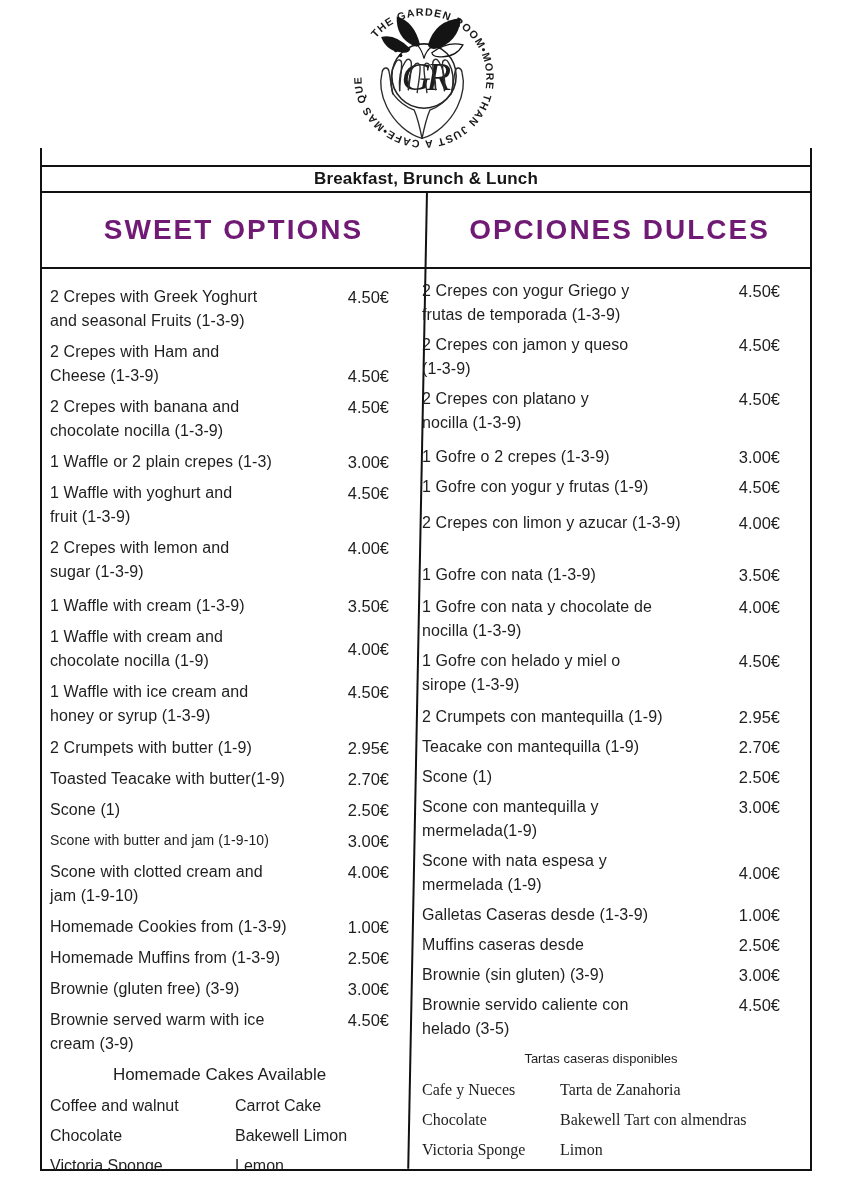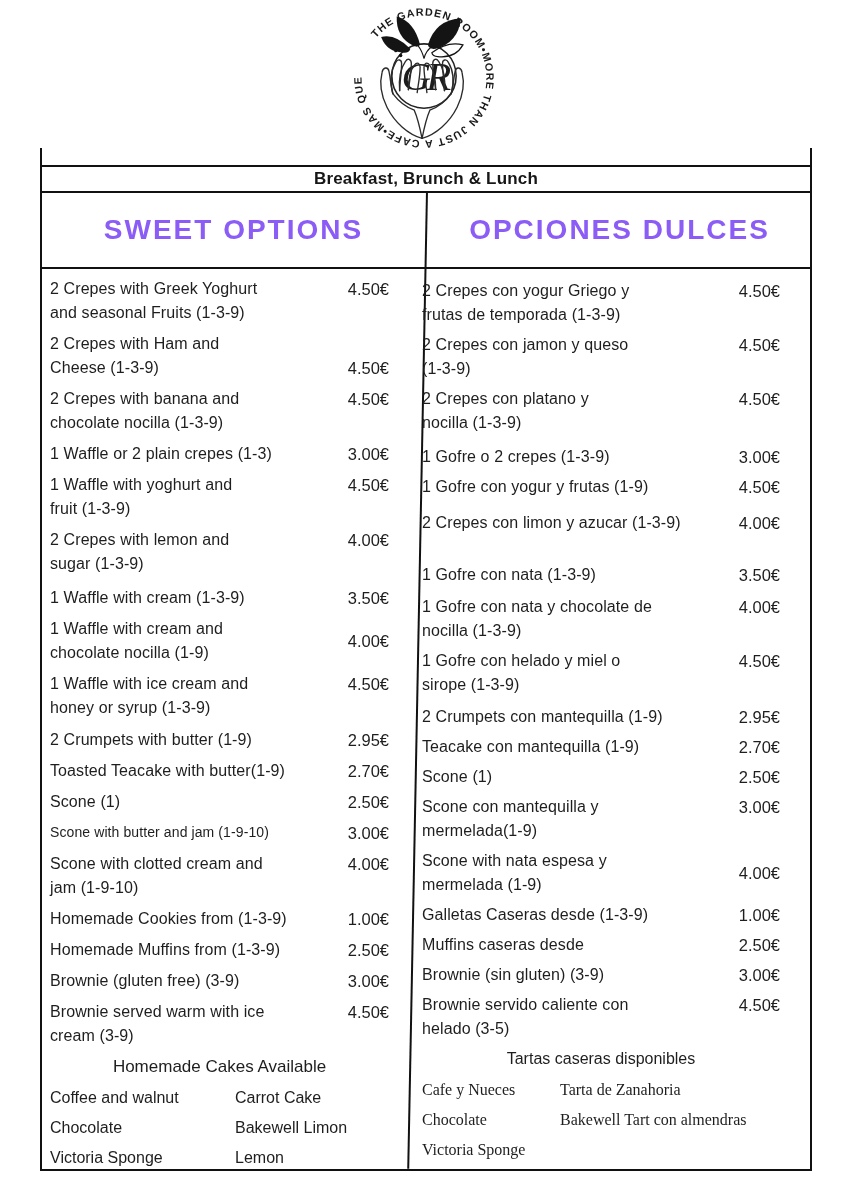--- a/index.html
+++ b/index.html
@@ -20,38 +20,38 @@
   .divider{left:426px;top:191px;width:2px;height:978px;transform:rotate(1.1deg);transform-origin:top center;}
   
   .band-title{
     position:absolute;left:40px;top:166px;width:772px;height:25px;
     display:flex;align-items:center;justify-content:center;
     font-size:17px;font-weight:700;letter-spacing:.2px;color:#161616;text-align:right;
   }
   
   .col-header{
     position:absolute;top:192px;height:75px;display:flex;align-items:center;justify-content:center;
-    font-size:28px;font-weight:700;letter-spacing:2px;color:#8b5cf6;
+    font-size:28px;font-weight:700;letter-spacing:2px;color:#701a75;
   }
   .col-header.en{left:40px;width:387px;}
   .col-header.es{left:427px;width:385px;text-align:center;}
   
   .col-content{position:absolute;top:269px;height:901px;box-sizing:border-box;overflow:hidden;}
-  .col-content.en{left:40px;width:387px;padding:8px 38px 0 10px;}
+  .col-content.en{left:40px;width:387px;padding:16px 38px 0 10px;}
   .col-content.es{left:416px;width:384px;padding:10px 20px 4px 6px;}
   .item{display:flex;justify-content:space-between;align-items:flex-start;margin-bottom:7px;}
   .col-content.es .item{margin-bottom:6px;}
   .item .name{white-space:pre-line;font-size:16px;line-height:24px;letter-spacing:.1px;}
   .item.small .name{font-size:14px;line-height:22px;}
   .item .price{min-width:50px;margin-left:6px;text-align:right;font-size:16.5px;line-height:24px;}
   .item.align-bottom .price{align-self:flex-end;}
   .item.align-center .price{align-self:center;}
   
   .cakes-title{text-align:center;font-size:17px;line-height:24px;margin:2px 0 5px;}
-  .col-content.es .cakes-title{font-size:16px;margin:4px 0 5px;}
+  .col-content.es .cakes-title{font-size:13px;margin:4px 0 5px;}
   .cakes-grid{display:grid;row-gap:3px;}
   .col-content.en .cakes-grid{grid-template-columns:185px 1fr;}
   .col-content.es .cakes-grid{grid-template-columns:138px 1fr;font-family:Liberation Serif, serif;}
   .cake-cell{font-size:16px;line-height:27px;white-space:nowrap;}
 </style>
 </head>
 <body>
 
 <div class="sheet">
 
@@ -286,16 +286,17 @@
           <span class="price">4.50€</span>
         </div>
       </div>
     <div class="cakes-title">Tartas caseras disponibles</div>
     <div class="cakes-grid">
         <div class="cake-cell">Cafe y Nueces</div>
         <div class="cake-cell">Tarta de Zanahoria</div>
         <div class="cake-cell">Chocolate</div>
         <div class="cake-cell">Bakewell Tart con almendras</div>
         <div class="cake-cell">Victoria Sponge</div>
+        <div class="cake-cell">Limon</div>
       </div>
   </div>
 
 </div>
 
 </body></html>

